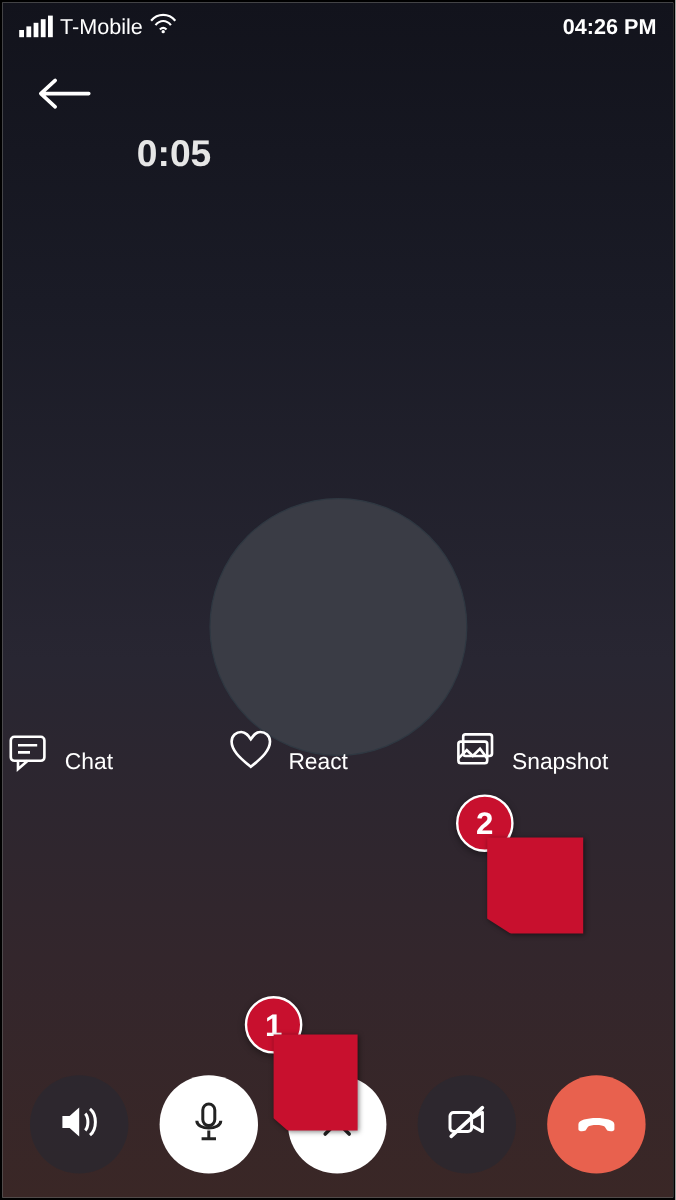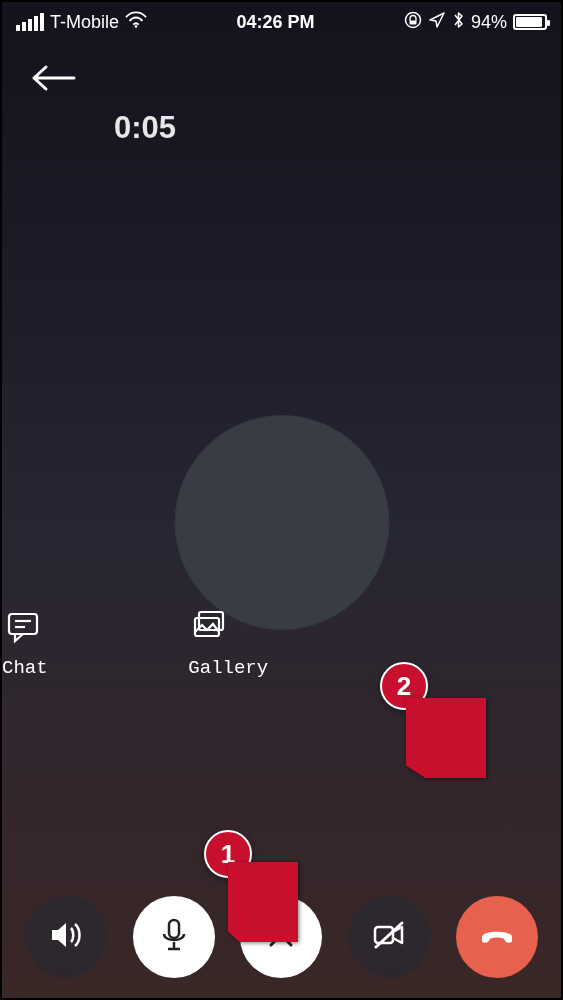--- a/index.html
+++ b/index.html
@@ -43,21 +43,21 @@
     background: #3a3c45; border: 1px solid #2f3842;
   }
   
   .grid {
     position: absolute; left: 0; right: 0;
     display: grid; grid-template-columns: repeat(3, 1fr);
     text-align: center; color: #fff;
   }
   .row1 { top: 603px; }
   .row2 { top: 750px; }
-  .cell { display: flex; flex-direction: column; align-items: flex-start; gap: 10px; cursor: pointer; font-family: Liberation Mono, monospace; }
+  .cell { display: flex; flex-direction: row; align-items: flex-end; gap: 10px; cursor: pointer; }
   .cell .ico { width: 42px; height: 42px; display:flex; align-items:center; justify-content:center; }
   .cell .ico svg { width: 40px; height: 40px; stroke:#fff; fill:none; stroke-width:2.2; }
   .cell .lbl { font-size: 19px; font-weight: 300; }
   
   .bottom-bar {
     position: absolute; left: 0; right: 0; bottom: 20px;
     display: flex; justify-content: space-around; align-items: center;
     padding: 0 10px;
   }
   .circ-btn {
@@ -100,43 +100,20 @@
       <span class="wifi-icon">
         <svg viewBox="0 0 24 18">
             <path d="M1 6 C7 -1 17 -1 23 6" stroke="#fff" stroke-width="2" fill="none"></path>
             <path d="M5 10 C9 5 15 5 19 10" stroke="#fff" stroke-width="2" fill="none"></path>
             <path d="M9 14 C11 12 13 12 15 14" stroke="#fff" stroke-width="2" fill="none"></path>
             <circle cx="12" cy="16" r="1.5" fill="#fff"></circle>
           </svg>
       </span>
     </div>
     <div class="clock">04:26 PM</div>
-    <div class="status-right">
-      <span>
-        <svg width="18" height="18" viewBox="0 0 18 18">
-            <circle cx="9" cy="9" r="7.5" fill="none" stroke="#fff" stroke-width="1.5"></circle>
-            <path d="M6 10 V7.5 a3 3 0 0 1 6 0 V10" fill="none" stroke="#fff" stroke-width="1.3"></path>
-            <rect x="5.5" y="9.5" width="7" height="4" rx="1" fill="#fff"></rect>
-          </svg>
-      </span>
-      <span>
-        <svg width="18" height="18" viewBox="0 0 18 18">
-            <path d="M2 9 L16 2 L9 16 L8 10 Z" fill="none" stroke="#fff" stroke-width="1.5" stroke-linejoin="round"></path>
-          </svg>
-      </span>
-      <span>
-        <svg width="13" height="20" viewBox="0 0 13 20">
-            <path d="M3 5 L10 14 L6.5 17 V3 L10 6 L3 15" fill="none" stroke="#fff" stroke-width="1.5" stroke-linejoin="round"></path>
-          </svg>
-      </span>
-      <span>94%</span>
-      <span class="battery">
-          <span class="fill"></span>
-        </span>
-    </div>
   </div>
 
   <div class="back-btn">
     <svg viewBox="0 0 46 28">
         <path d="M44 14 H4 M4 14 L16 3 M4 14 L16 25" stroke-linecap="round"></path>
       </svg>
   </div>
 
   <div class="timer">0:05</div>
 
@@ -150,26 +127,34 @@
             <path d="M12 28 L12 35 L20 28"></path>
             <line x1="12" y1="15" x2="28" y2="15"></line>
             <line x1="12" y1="21" x2="22" y2="21"></line>
           </svg>
       </span>
       <span class="lbl">Chat</span>
     </div>
     <div class="cell">
       <span class="ico">
         <svg viewBox="0 0 40 40">
+            <path d="M20 33 C10 25 4 19 4 12 C4 7 8 4 12 4 C16 4 18 7 20 10 C22 7 24 4 28 4 C32 4 36 7 36 12 C36 19 30 25 20 33 Z"></path>
+          </svg>
+      </span>
+      <span class="lbl">React</span>
+    </div>
+    <div class="cell">
+      <span class="ico">
+        <svg viewBox="0 0 40 40">
             <rect x="10" y="6" width="24" height="18" rx="2"></rect>
             <rect x="6" y="12" width="24" height="18" rx="2"></rect>
             <path d="M6 26 L13 19 L18 24 L24 18 L30 26"></path>
           </svg>
       </span>
-      <span class="lbl">Gallery</span>
+      <span class="lbl">Snapshot</span>
     </div>
   </div>
 
   <div class="grid row2">
   </div>
 
   <div class="bottom-bar">
     <div class="circ-btn circ-dark">
       <span>
         <svg viewBox="0 0 40 40">

